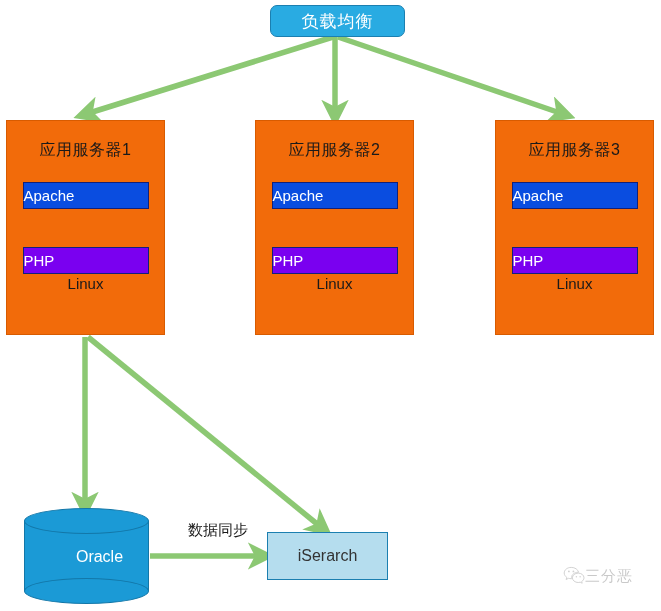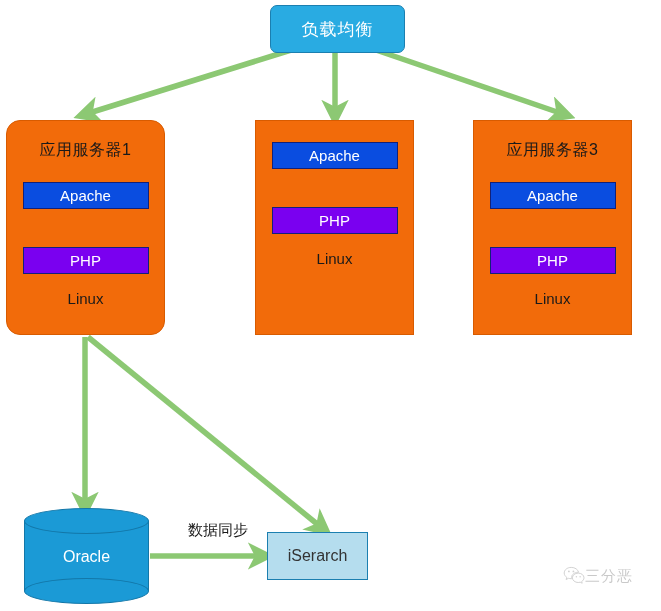--- a/index.html
+++ b/index.html
@@ -25,21 +25,21 @@
     height: 611px;
     pointer-events: none;
   }
 
   
   .lb-box {
     position: absolute;
     left: 270px;
     top: 5px;
     width: 135px;
-    height: 48px;
+    height: 32px;
     background: #29abe2;
     border: 1.5px solid #1b7fb0;
     border-radius: 7px;
     box-sizing: border-box;
     display: flex;
     align-items: center;
     justify-content: center;
     color: #ffffff;
     font-size: 17px;
     letter-spacing: 1px;
@@ -51,46 +51,45 @@
     top: 120px;
     width: 159px;
     height: 215px;
     background: #f26b0a;
     border: 1.5px solid #d85b00;
     box-sizing: border-box;
     display: flex;
     flex-direction: column;
     align-items: center;
   }
-  .appsrv.s1 { left: 6px; border-radius: 14px; }
+  .appsrv.s1 { left: 6px; }
   .appsrv.s2 { left: 255px; }
-  .appsrv.s3 { left: 473px; }
+  .appsrv.s3 { left: 495px; }
 
   .appsrv-title {
     margin-top: 19px;
     font-size: 16px;
     color: #1a1a1a;
     letter-spacing: 0.5px;
   }
   .stack-item {
     width: 126px;
     height: 27px;
     margin-top: 21px;
     box-sizing: border-box;
     display: flex;
     align-items: center;
-    justify-content: center;
     color: #ffffff;
     font-size: 15px;
     border: 1.5px solid #12217a;
   }
   .stack-item.apache { background: #0a4de0; }
   .stack-item.php    { background: #7a00f0; margin-top: 38px; }
   .os-label {
-    margin-top: 16px;
+    margin-top: 1px;
     font-size: 15px;
     color: #1a1a1a;
   }
 
   
   .cylinder {
     position: absolute;
     left: 24px;
     top: 508px;
     width: 125px;
@@ -131,28 +130,29 @@
   }
   .cyl-label {
     position: absolute;
     left: 0;
     top: 40px;
     width: 125px;
     text-align: center;
     color: #ffffff;
     font-size: 16px;
     z-index: 3;
+    padding-left: 13px;
   }
 
   
   .search-box {
     position: absolute;
     left: 267px;
     top: 532px;
-    width: 101px;
+    width: 121px;
     height: 48px;
     background: #b5ddee;
     border: 1.5px solid #1b7fb0;
     box-sizing: border-box;
     display: flex;
     align-items: center;
     justify-content: center;
     color: #333333;
     font-size: 16px;
   }
@@ -218,20 +218,21 @@
     <div class="stack-item apache">
       <span>Apache</span>
     </div>
     <div class="stack-item php">
       <span>PHP</span>
     </div>
     <div class="os-label">Linux</div>
   </div>
 
   <div class="appsrv s2">
+    <div class="appsrv-title">应用服务器2</div>
     <div class="stack-item apache">
       <span>Apache</span>
     </div>
     <div class="stack-item php">
       <span>PHP</span>
     </div>
     <div class="os-label">Linux</div>
   </div>
 
   <div class="appsrv s3">

